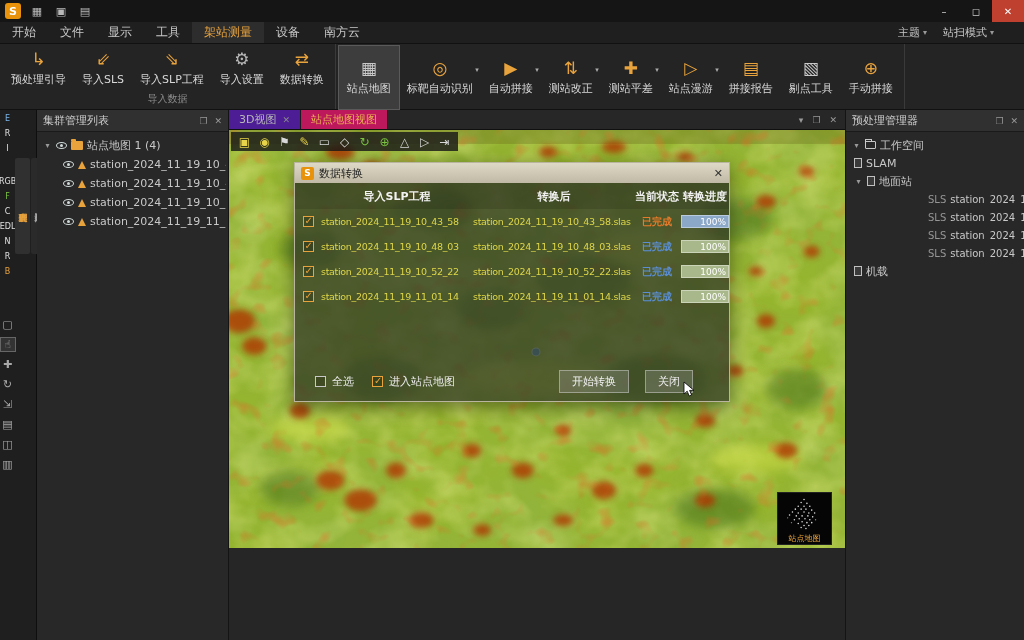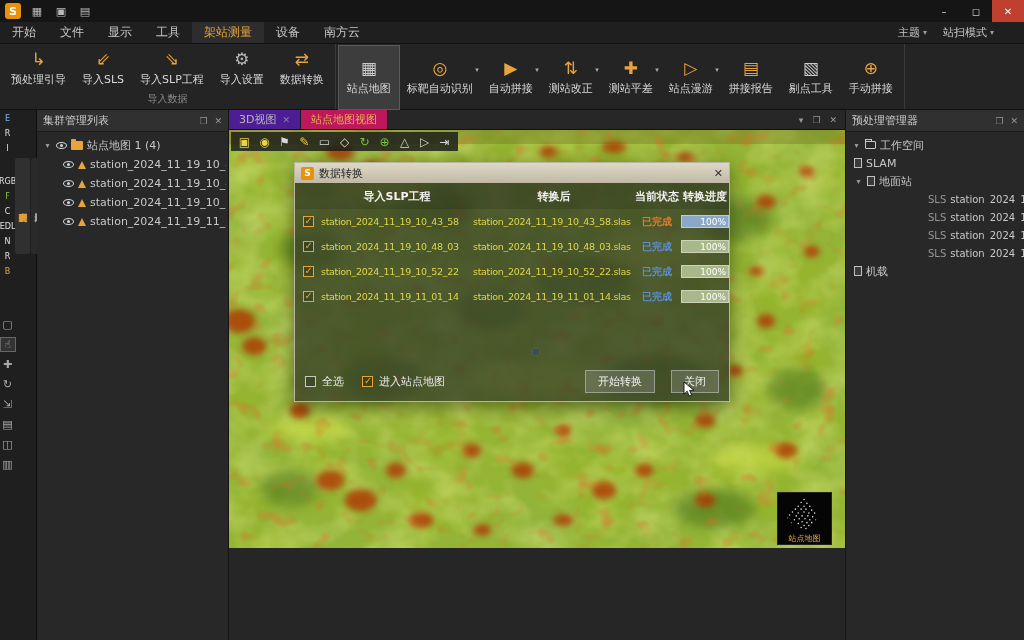--- a/index.html
+++ b/index.html
@@ -95,21 +95,21 @@
   .col-progress { width:52px; flex:none; display:flex; justify-content:center; }
   .dlg-head .col-source, .dlg-head .col-target { text-align:center; }
   .dlg-row { display:flex; height:25px; align-items:center; font-size:9.5px; letter-spacing:-0.3px; }
   .cbox { width:11px; height:11px; border:1px solid #e8a33d; position:relative; display:inline-block; flex:none; background:rgba(0,0,0,0.15); }
   .cbox.gray { border-color:#c8c8c8; }
   .cbox.checked::after { content:'✓'; color:#e8a33d; position:absolute; top:-2px; left:1px; font-size:10px; font-weight:bold; }
   .src,.tgt { color:#ded64a; }
   .status { font-size:10px; letter-spacing:0; font-weight:bold; }
   .pbar { width:48px; height:13px; border:1px solid rgba(255,255,255,0.4); position:relative; }
   .ptext { position:absolute; right:2px; top:0; font-size:9px; color:#fff; line-height:12px; letter-spacing:0; }
-  .dlg-footer { position:absolute; bottom:8px; left:0; right:0; display:flex; align-items:center; padding:0 10px; font-size:11px; color:#ededed; gap:6px; }
+  .dlg-footer { position:absolute; bottom:8px; left:0; right:16px; display:flex; align-items:center; padding:0 20px; font-size:11px; color:#ededed; gap:6px; }
   .flabel { margin-right:12px; }
   .fspacer { flex:1; }
   .dlg-btn { border:1px solid rgba(225,225,225,0.45); background:rgba(130,135,120,0.45); color:#f2f2f2; font-size:11px; padding:3px 12px; margin-left:10px; }
   .cursor { position:absolute; left:388px; top:218px; width:12px; height:16px; }
 
   
   .rightpanel { width:179px; background:#282828; border-left:1px solid #141414; display:flex; flex-direction:column; font-size:11px; flex:none; }
   .rtree { padding:4px 0; }
   .rrow { display:flex; align-items:center; gap:4px; height:18px; white-space:nowrap; overflow:hidden; color:#c8c8c8; }
   .rrow.lv0 { padding-left:6px; }

